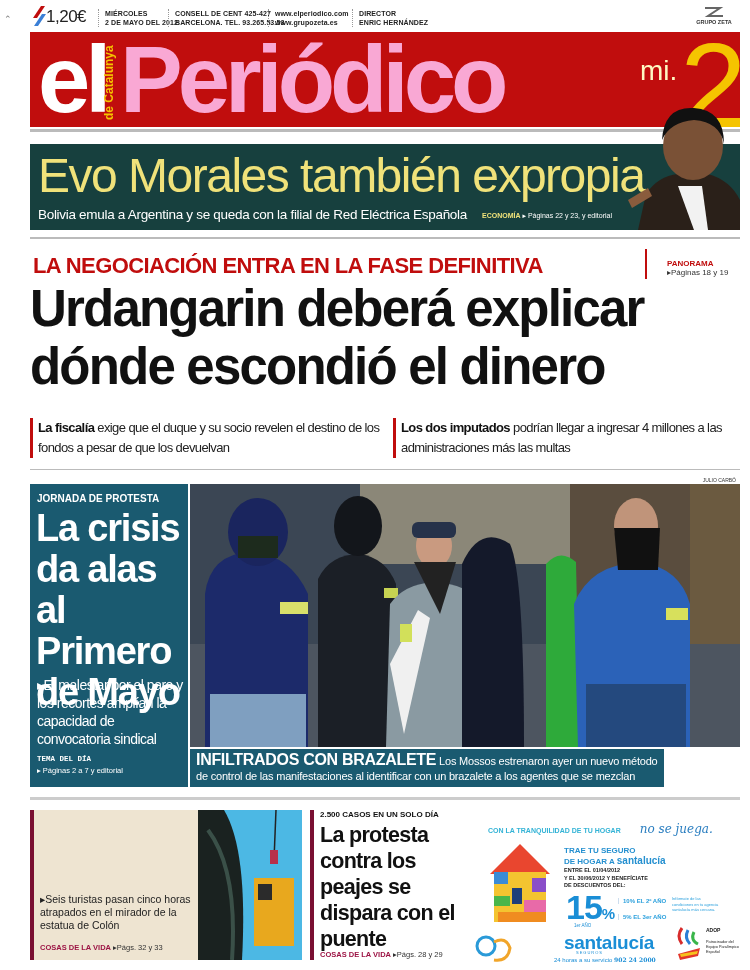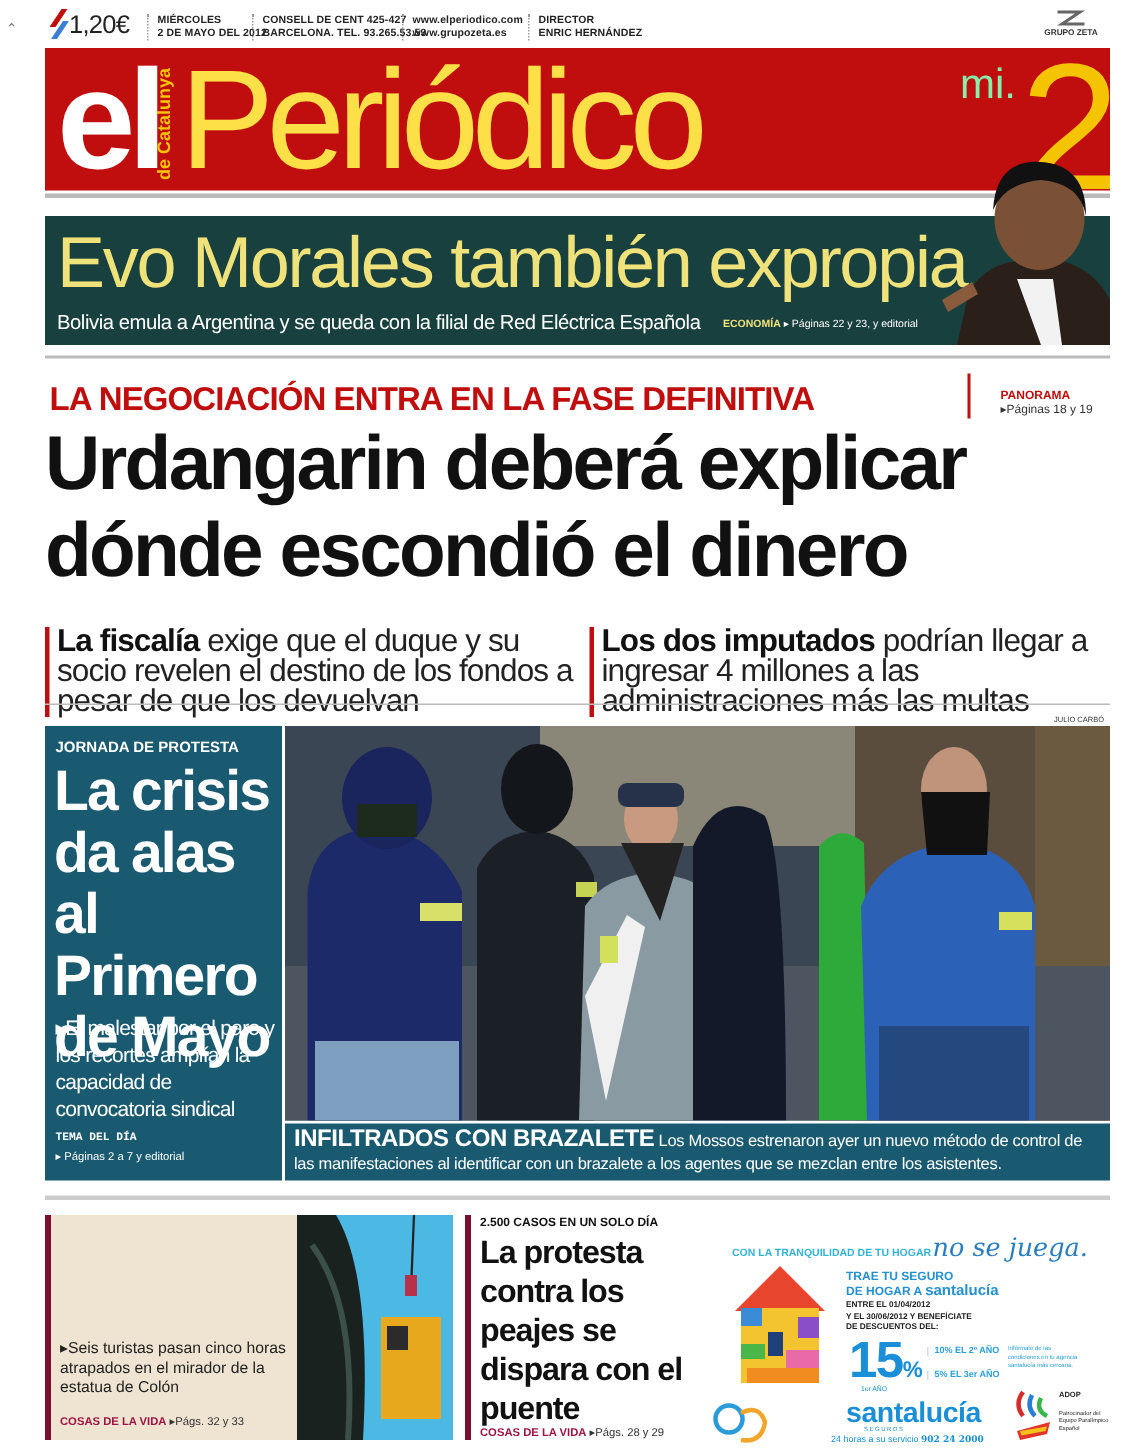--- a/index.html
+++ b/index.html
@@ -13,72 +13,72 @@
   .price { position: absolute; left: 46px; top: 7px; font-size: 17px; color: #222; letter-spacing: -0.5px; }
   .info { position: absolute; top: 9px; font-size: 7px; line-height: 9px; font-weight: bold; color: #222; letter-spacing: 0.1px; }
   .info.sep { border-left: 1px dotted #999; padding-left: 6px; }
   .zeta { position: absolute; right: 18px; top: 6px; width: 36px; text-align: center; font-size: 5.5px; font-weight: bold; color: #333; }
   .zeta svg { display: block; margin: 0 auto 1px; }
 
   
   .masthead { position: absolute; left: 30px; top: 32px; width: 710px; height: 95px; background: #c00d0d; overflow: hidden; }
   .mast-el { position: absolute; left: 8px; top: -2px; font-size: 94px; font-weight: bold; color: #fff; letter-spacing: -5px; line-height: 100px; }
   .mast-sub { position: absolute; left: 72px; top: 88px; transform: rotate(-90deg); transform-origin: left top; font-size: 12px; font-weight: bold; color: #f5c400; white-space: nowrap; }
-  .mast-name { position: absolute; left: 90px; top: -2px; font-size: 94px; font-weight: normal; color: #fde047; letter-spacing: -5px; line-height: 100px; }
-  .mast-day { position: absolute; left: 610px; top: 8px; font-size: 28px; color: #86efac; }
+  .mast-name { position: absolute; left: 90px; top: -2px; font-size: 94px; font-weight: bold; color: #f9a8d4; letter-spacing: -5px; line-height: 100px; }
+  .mast-day { position: absolute; left: 610px; top: 23px; font-size: 28px; color: #fef9c3; }
   .mast-num { position: absolute; left: 650px; top: -12px; font-size: 120px; color: #f5c400; font-weight: normal; line-height: 130px; }
   .rule-gray { position: absolute; height: 3px; background: #bbb; }
 
   
   .evo { position: absolute; left: 30px; top: 144px; width: 710px; height: 86px; background: #17403e; overflow: visible; }
   .evo-title { position: absolute; left: 8px; top: 4px; font-size: 48px; color: #f0e27a; letter-spacing: -1.5px; white-space: nowrap; }
   .evo-sub { position: absolute; left: 8px; top: 63px; font-size: 13.5px; color: #fff; letter-spacing: -0.3px; white-space: nowrap; }
   .evo-section { position: absolute; left: 452px; top: 68px; font-size: 7px; color: #fff; white-space: nowrap; }
   .evo-section b { color: #f0e27a; }
   .evo-photo { position: absolute; left: 588px; top: -40px; width: 122px; height: 126px; overflow: hidden; }
 
   
   .kicker { position: absolute; left: 33px; top: 253px; font-size: 22px; font-weight: bold; color: #c00d0d; letter-spacing: -0.6px; white-space: nowrap; }
   .panorama { position: absolute; left: 645px; top: 249px; border-left: 2px solid #c00d0d; padding-left: 20px; height: 30px; }
   .panorama .t { font-size: 8px; font-weight: bold; color: #c00d0d; margin-top: 10px; }
   .panorama .p { font-size: 8px; color: #333; }
   .headline { position: absolute; left: 30px; top: 280px; width: 720px; font-size: 51px; font-weight: bold; line-height: 58px; letter-spacing: -1.8px; color: #111; }
-  .sub { position: absolute; top: 418px; border-left: 3px solid #c00d0d; padding-left: 5px; font-size: 21px; line-height: 20px; letter-spacing: -0.6px; color: #222; }
+  .sub { position: absolute; top: 418px; border-left: 3px solid #c00d0d; padding-left: 5px; font-size: 13px; line-height: 20px; letter-spacing: -0.6px; color: #222; }
   .sub b { color: #111; }
   .hr1 { position: absolute; left: 30px; top: 469px; width: 710px; height: 1px; background: #bbb; }
   .credit { position: absolute; right: 14px; top: 477px; font-size: 5px; color: #333; }
 
   
   .teal { background: #1a5a70; }
   .leftcol { position: absolute; left: 30px; top: 484px; width: 158px; height: 303px; color: #fff; }
   .leftcol .kick { position: absolute; left: 7px; top: 9px; font-size: 10px; font-weight: bold; }
   .leftcol .hd { position: absolute; left: 6px; top: 24px; font-size: 38px; font-weight: bold; line-height: 41px; letter-spacing: -1.2px; width: 156px; }
   .leftcol .body { position: absolute; left: 7px; top: 192px; font-size: 14px; line-height: 18px; letter-spacing: -0.5px; width: 150px; }
   .leftcol .tema { position: absolute; left: 7px; top: 271px; font-size: 7.5px; font-weight: bold; font-family: Liberation Mono, monospace; }
   .leftcol .pag { position: absolute; left: 7px; top: 282px; font-size: 7.5px; }
   .photo { position: absolute; left: 190px; top: 484px; width: 550px; height: 263px; overflow: hidden; background: #3c4a58; }
-  .caption { position: absolute; left: 190px; top: 749px; width: 550px; height: 38px; color: #fff; padding: 3px 6px; font-size: 11px; line-height: 15px; letter-spacing: -0.2px; }
+  .caption { position: absolute; left: 190px; top: 749px; width: 474px; height: 38px; color: #fff; padding: 3px 6px; font-size: 11px; line-height: 15px; letter-spacing: -0.2px; }
   .caption b { font-size: 16px; letter-spacing: -0.3px; }
   .hr2 { position: absolute; left: 30px; top: 797px; width: 710px; height: 3px; background: #ccc; }
 
   
   .rescate { position: absolute; left: 30px; top: 810px; width: 168px; height: 150px; background: #eee4d1; border-left: 4px solid #7a0f32; }
   .rescate .hd { position: absolute; left: 6px; top: 4px; font-size: 33px; color: #7a0f32; line-height: 38px; letter-spacing: -1.2px; }
   .rescate .bd { position: absolute; left: 6px; top: 83px; font-size: 10.5px; line-height: 13px; color: #222; width: 160px; }
   .rescate .sec { position: absolute; left: 6px; top: 133px; font-size: 7.5px; color: #333; white-space: nowrap; }
   .rescate .sec b, .peajes .sec b { color: #9c1344; }
   .rescate-photo { position: absolute; left: 198px; top: 810px; width: 104px; height: 150px; overflow: hidden; background: #4db6e0; }
   .peajes { position: absolute; left: 310px; top: 810px; width: 160px; height: 150px; border-left: 4px solid #7a0f32; }
   .peajes .kick { position: absolute; left: 6px; top: 0px; font-size: 8px; font-weight: bold; white-space: nowrap; }
   .peajes .hd { position: absolute; left: 6px; top: 12px; font-size: 21.5px; font-weight: bold; line-height: 26px; letter-spacing: -0.7px; width: 160px; }
   .peajes .sec { position: absolute; left: 6px; top: 140px; font-size: 7.5px; color: #333; white-space: nowrap; }
 
   .ad { position: absolute; left: 474px; top: 806px; width: 270px; height: 160px; background: #fff; }
   .ad .top { position: absolute; left: 14px; top: 16px; font-size: 7px; font-weight: bold; color: #33b3d6; white-space: nowrap; }
-  .ad .script { font-family: "DejaVu Serif", serif; font-style: italic; font-size: 17px; color: #2a7ec0; font-weight: normal; margin-left: 1px; text-align: center; }
+  .ad .script { font-family: "DejaVu Serif", serif; font-style: italic; font-size: 12px; color: #2a7ec0; font-weight: normal; margin-left: 19px; text-align: center; }
   .ad .house { position: absolute; left: 10px; top: 32px; width: 72px; height: 88px; }
   .ad .l1 { position: absolute; left: 90px; top: 40px; font-size: 8px; font-weight: bold; color: #2590d0; line-height: 10px; }
   .ad .l1 .brand { font-size: 10px; }
   .ad .l2 { position: absolute; left: 90px; top: 61px; font-size: 5.5px; font-weight: bold; color: #222; line-height: 7.5px; }
   .ad .big { position: absolute; left: 92px; top: 82px; font-size: 34px; font-weight: bold; color: #1a8ed6; letter-spacing: -1px; }
   .ad .big small { font-size: 15px; }
   .ad .yr1 { position: absolute; left: 100px; top: 117px; font-size: 4.5px; color: #1a8ed6; }
   .ad .d2 { position: absolute; left: 144px; top: 92px; font-size: 6px; font-weight: bold; color: #2ba0dd; border-left: 1px solid #cde; padding-left: 4px; }
   .ad .d3 { position: absolute; left: 144px; top: 108px; font-size: 6px; font-weight: bold; color: #2ba0dd; border-left: 1px solid #cde; padding-left: 4px; }
   .ad .info2 { position: absolute; left: 198px; top: 90px; font-size: 4px; color: #2ba0dd; line-height: 5.5px; width: 48px; }

